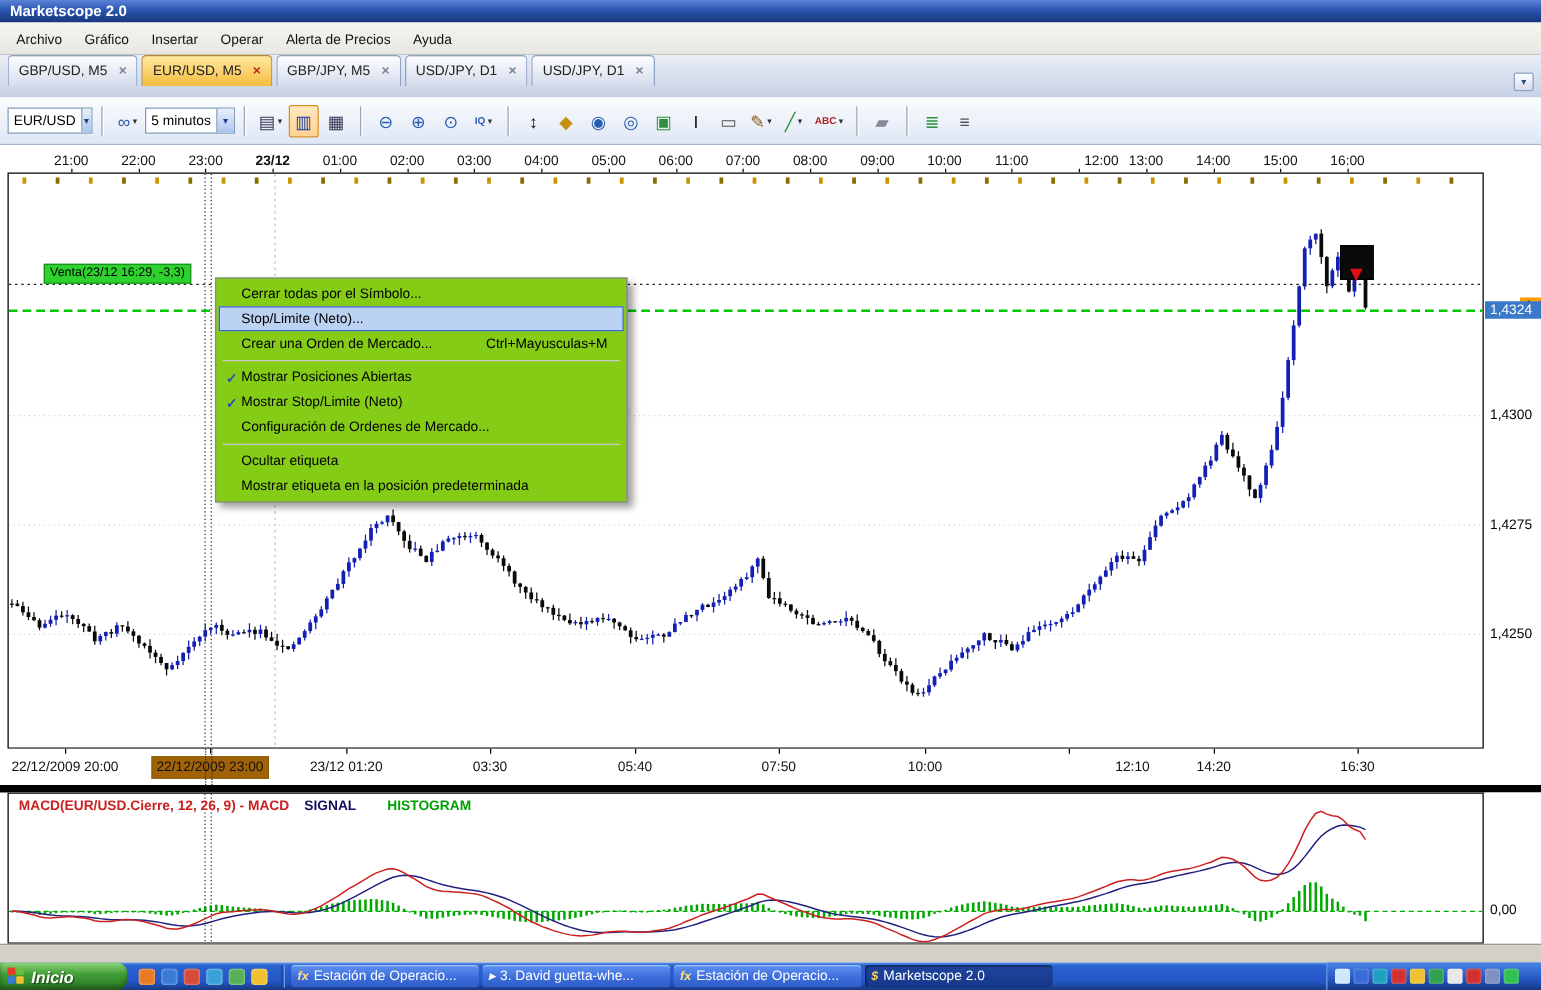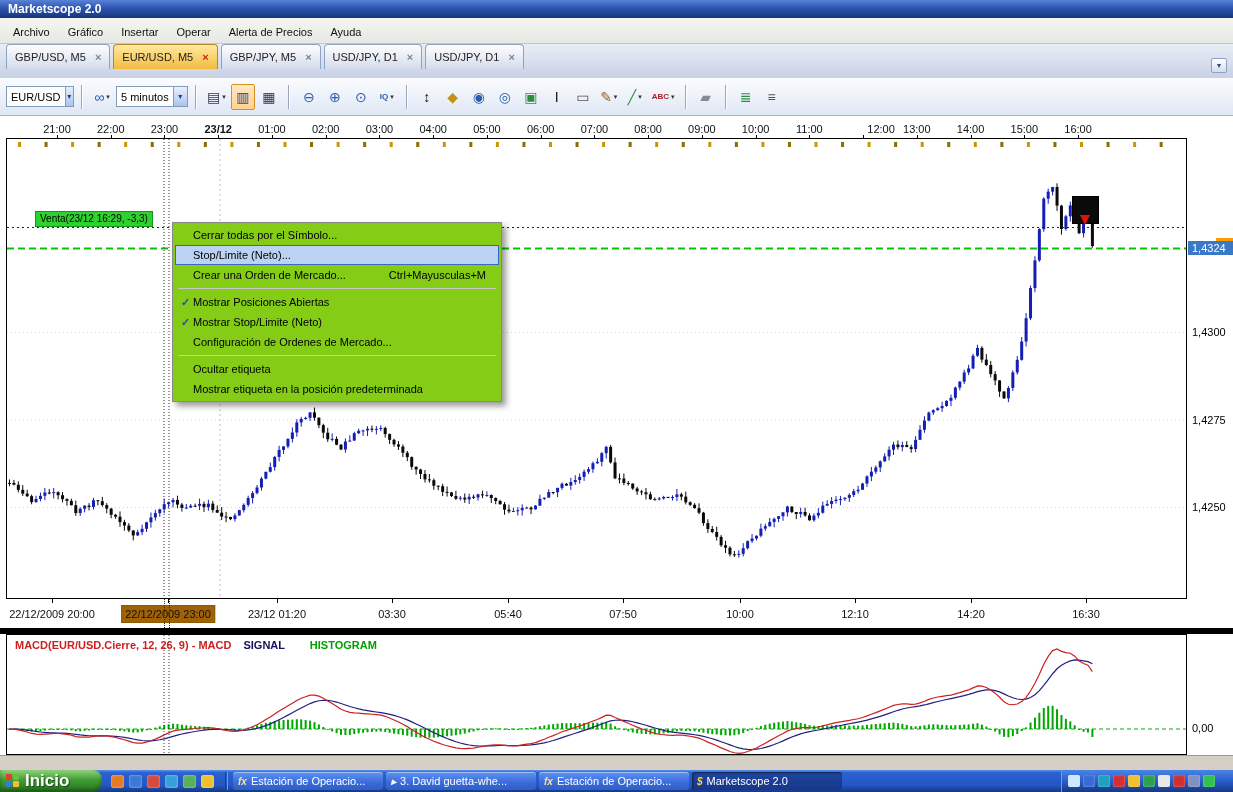--- a/index.html
+++ b/index.html
@@ -96,21 +96,21 @@
   .cm-label{white-space:nowrap}
   .cm-shortcut{margin-left:auto;padding-right:10px;color:#000;white-space:nowrap}
   .cm-sep{height:1px;background:#c8c8c8;margin:3px 3px}
 
   
   #taskbar{position:absolute;left:0;top:770px;width:1233px;height:22px;display:flex;align-items:center;
     background:linear-gradient(180deg,#5a93e8 0%,#2a62d0 12%,#2456c4 70%,#16387e 100%)}
   #start-button{flex:none;width:102px;height:22px;border-radius:0 9px 9px 0;display:flex;align-items:center;
     padding-left:6px;gap:5px;background:linear-gradient(180deg,#8ed47a 0%,#3f9c34 45%,#2a7a22 100%);
     box-shadow:inset 0 -3px 4px rgba(0,0,0,.3)}
-  #start-label{color:#fff;font-weight:bold;font-size:17px;text-shadow:1px 1px 1px rgba(0,0,0,.5)}
+  #start-label{color:#fff;font-weight:bold;font-style:italic;font-size:13px;text-shadow:1px 1px 1px rgba(0,0,0,.5)}
   #win-logo{width:14px;height:14px;display:grid;grid-template-columns:6px 6px;grid-template-rows:6px 6px;gap:1px}
   #win-logo span{border-radius:1px}
   #quick-launch{flex:none;display:flex;align-items:center;gap:5px;padding:0 9px}
   .ql-icon{width:13px;height:13px;border-radius:3px;box-shadow:inset 0 0 2px rgba(255,255,255,.7)}
   .tb-divider{flex:none;width:3px;height:18px;border-left:1px solid #1c3c8c;border-right:1px solid #6a9ae8;margin:0 2px}
   #tasks{flex:1;display:flex;gap:3px;padding:0 3px;overflow:hidden}
   .task{flex:none;width:150px;height:18px;border-radius:3px;display:flex;align-items:center;gap:4px;padding:0 5px;
     background:linear-gradient(180deg,#5f93f2,#3a6ad8 60%,#2f5ec8);box-shadow:inset 0 1px 0 rgba(255,255,255,.4);
     color:#fff;font-size:11px}
   .task.active{background:linear-gradient(180deg,#1e459e,#17378a);box-shadow:inset 1px 1px 2px rgba(0,0,0,.5)}
@@ -864,21 +864,21 @@
       <div class="baxis-label" style="left: 277px;">23/12 01:20</div>
       <div class="baxis-tick" style="left: 277px;"></div>
       <div class="baxis-label" style="left: 392px;">03:30</div>
       <div class="baxis-tick" style="left: 392px;"></div>
       <div class="baxis-label" style="left: 508px;">05:40</div>
       <div class="baxis-tick" style="left: 508px;"></div>
       <div class="baxis-label" style="left: 623px;">07:50</div>
       <div class="baxis-tick" style="left: 623px;"></div>
       <div class="baxis-label" style="left: 740px;">10:00</div>
       <div class="baxis-tick" style="left: 740px;"></div>
-      <div class="baxis-label" style="left: 855px;">12:10</div>
+      <div class="baxis-label" style="left: 906px;">12:10</div>
       <div class="baxis-tick" style="left: 855px;"></div>
       <div class="baxis-label" style="left: 971px;">14:20</div>
       <div class="baxis-tick" style="left: 971px;"></div>
       <div class="baxis-label" style="left: 1086px;">16:30</div>
       <div class="baxis-tick" style="left: 1086px;"></div>
       <div class="baxis-cross" style="left: 164px;"></div>
       <div class="baxis-cross" style="left: 169px;"></div>
     </div>
 
   <div id="pane-splitter"></div>

